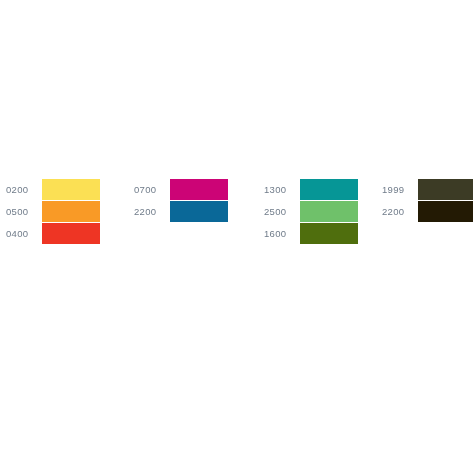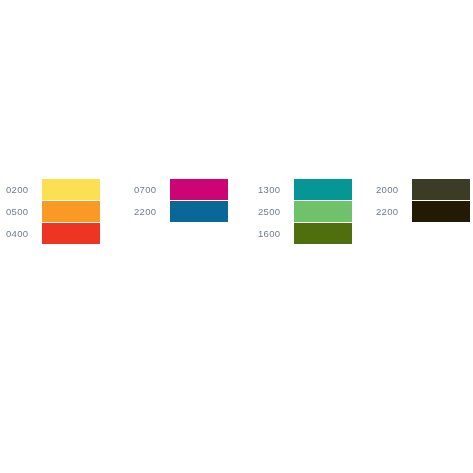--- a/index.html
+++ b/index.html
@@ -68,21 +68,21 @@
   .legend-swatch {
     width: 58px;
     height: 21px;
     flex: 0 0 58px;
     display: block;
   }
 
   
   .legend-group.g0 { margin-left: 0px; }
   .legend-group.g1 { margin-left: 10px; }
-  .legend-group.g2 { margin-left: 6px; }
+  .legend-group.g2 { margin-left: 12px; }
   .legend-group.g3 { margin-left: 0px; }
 </style>
 </head>
 <body style="background: rgb(255, 255, 255);">
 
 <div id="palette-legend">
   <div class="legend-groups">
 
     <div class="legend-group g0">
       <div class="legend-row">
@@ -120,21 +120,21 @@
         <span class="legend-swatch" style="background-color: rgb(111, 193, 106);"></span>
       </div>
       <div class="legend-row">
         <span class="legend-label" style="color: rgb(111, 123, 137);">1600</span>
         <span class="legend-swatch" style="background-color: rgb(79, 110, 13);"></span>
       </div>
     </div>
 
     <div class="legend-group g3">
       <div class="legend-row">
-        <span class="legend-label" style="color: rgb(111, 123, 137);">2000</span>
+        <span class="legend-label" style="color: rgb(111, 123, 137);">1999</span>
         <span class="legend-swatch" style="background-color: rgb(60, 59, 37);"></span>
       </div>
       <div class="legend-row">
         <span class="legend-label" style="color: rgb(111, 123, 137);">2200</span>
         <span class="legend-swatch" style="background-color: rgb(35, 26, 4);"></span>
       </div>
     </div>
 
   </div>
 </div>

